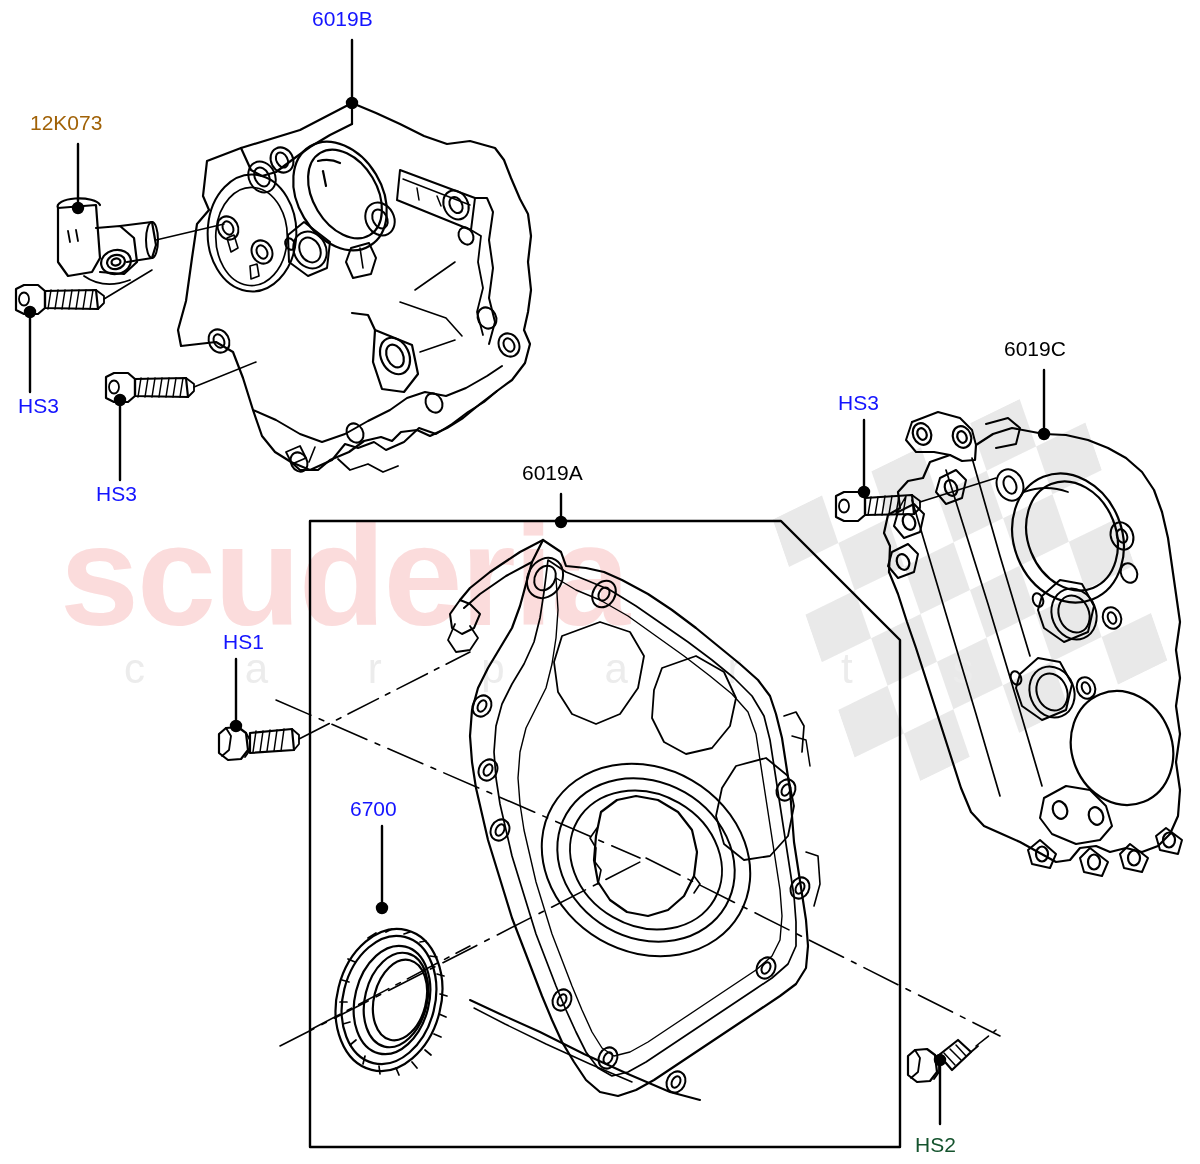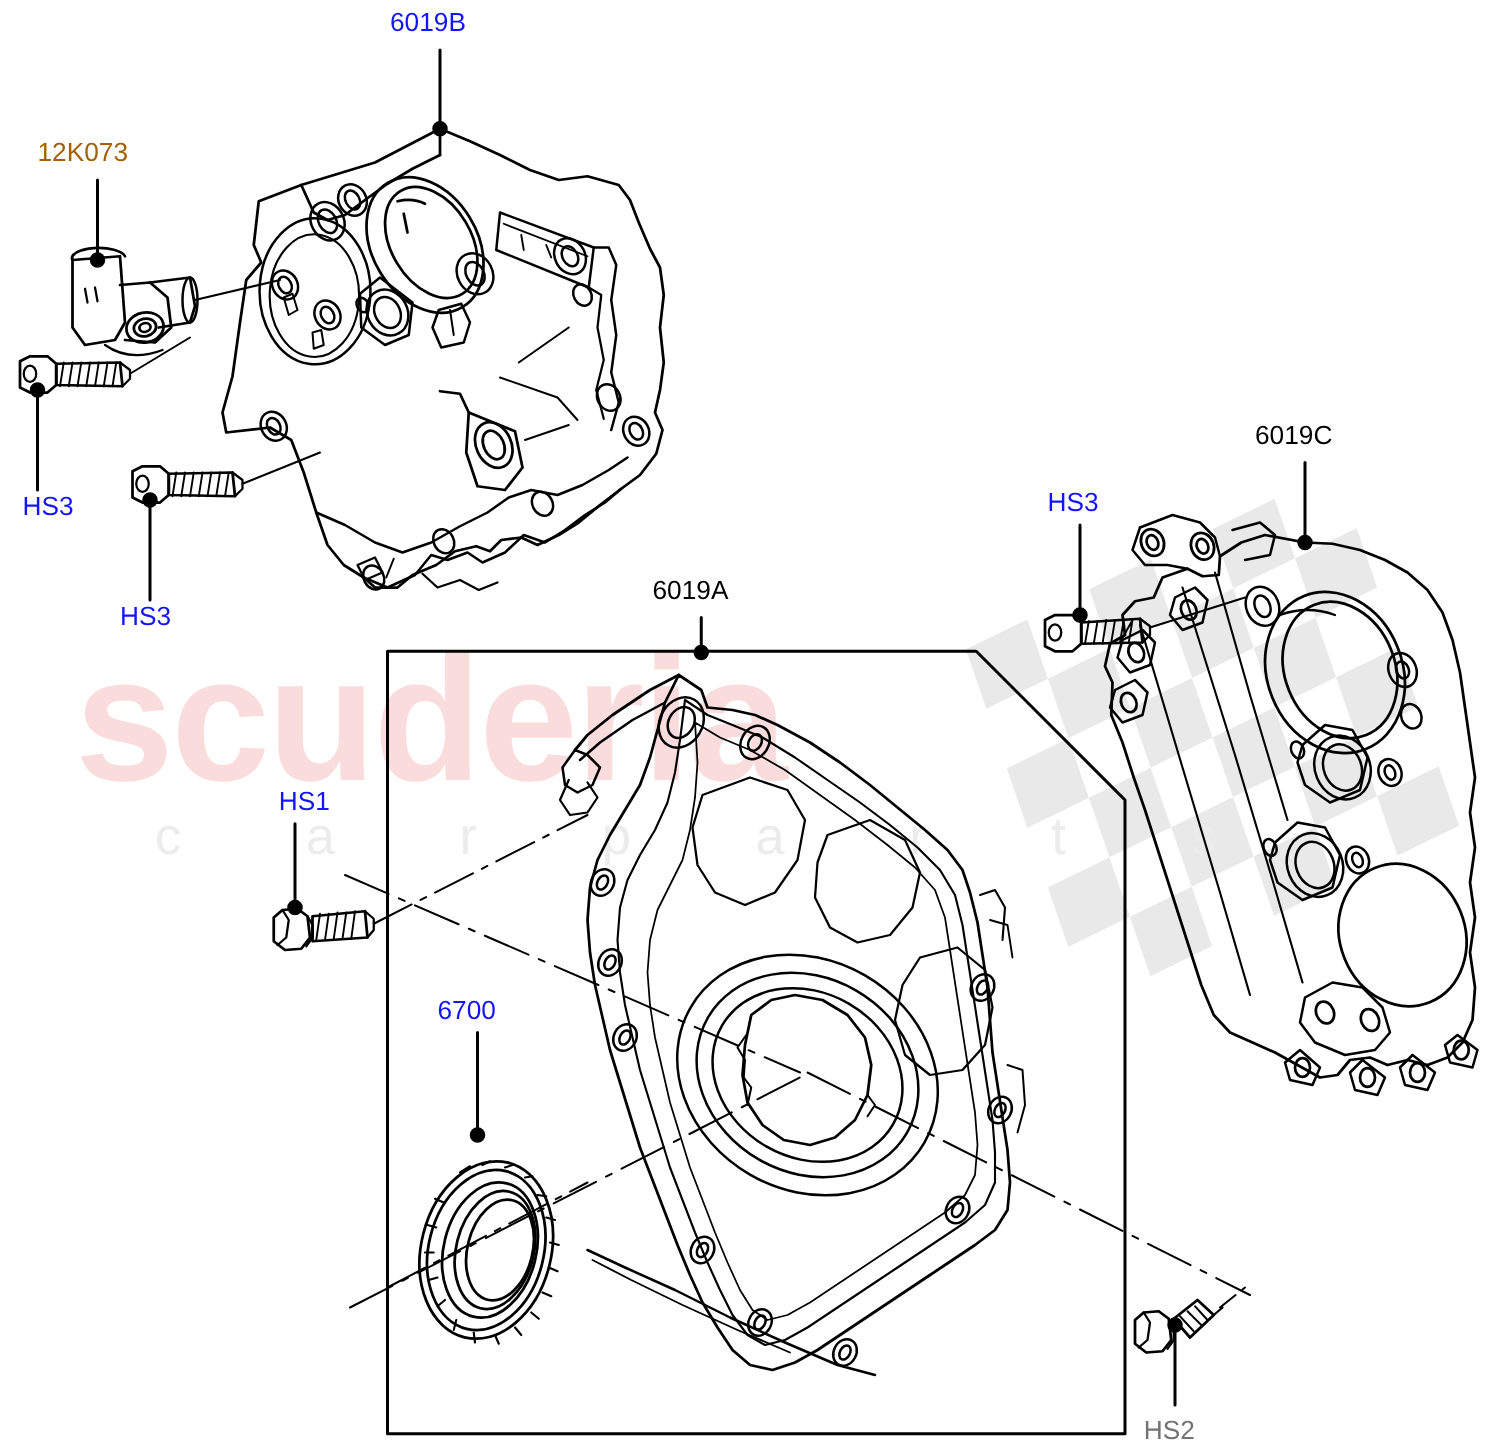--- a/index.html
+++ b/index.html
@@ -496,16 +496,16 @@
   <div id="labels">
       <div class="lbl" style="left: 312px; top: 8px; color: rgb(20, 20, 255);">6019B</div>
       <div class="lbl" style="left: 30px; top: 112px; color: #a16207;">12K073</div>
       <div class="lbl" style="left: 18px; top: 395px; color: rgb(20, 20, 255);">HS3</div>
       <div class="lbl" style="left: 96px; top: 483px; color: rgb(20, 20, 255);">HS3</div>
       <div class="lbl" style="left: 1004px; top: 338px; color: #000000;">6019C</div>
       <div class="lbl" style="left: 838px; top: 392px; color: rgb(20, 20, 255);">HS3</div>
       <div class="lbl" style="left: 522px; top: 462px; color: #000000;">6019A</div>
       <div class="lbl" style="left: 210px; top: 631px; color: rgb(20, 20, 255); margin-left: 13px;">HS1</div>
       <div class="lbl" style="left: 350px; top: 798px; color: rgb(20, 20, 255);">6700</div>
-      <div class="lbl" style="left: 915px; top: 1134px; color: #737373;">HS2</div>
+      <div class="lbl" style="left: 915px; top: 1134px; color: #14532d;">HS2</div>
     </div>
 
 </div>
 
 </body></html>

